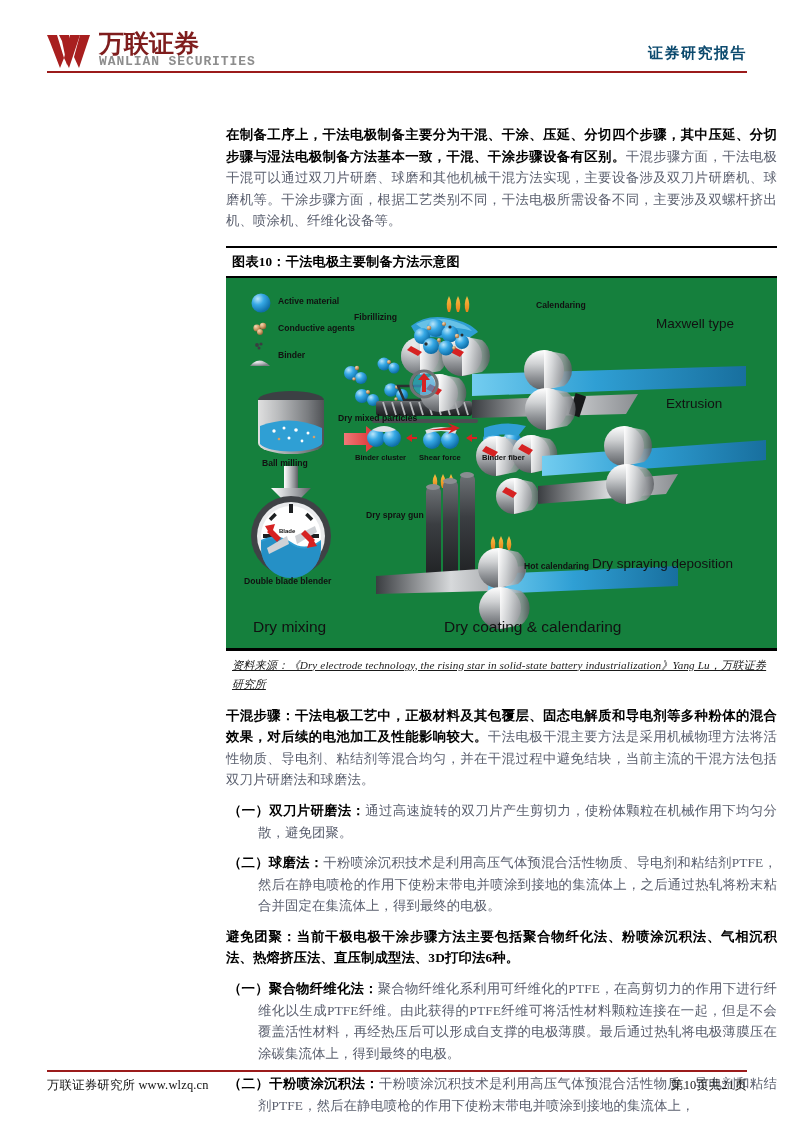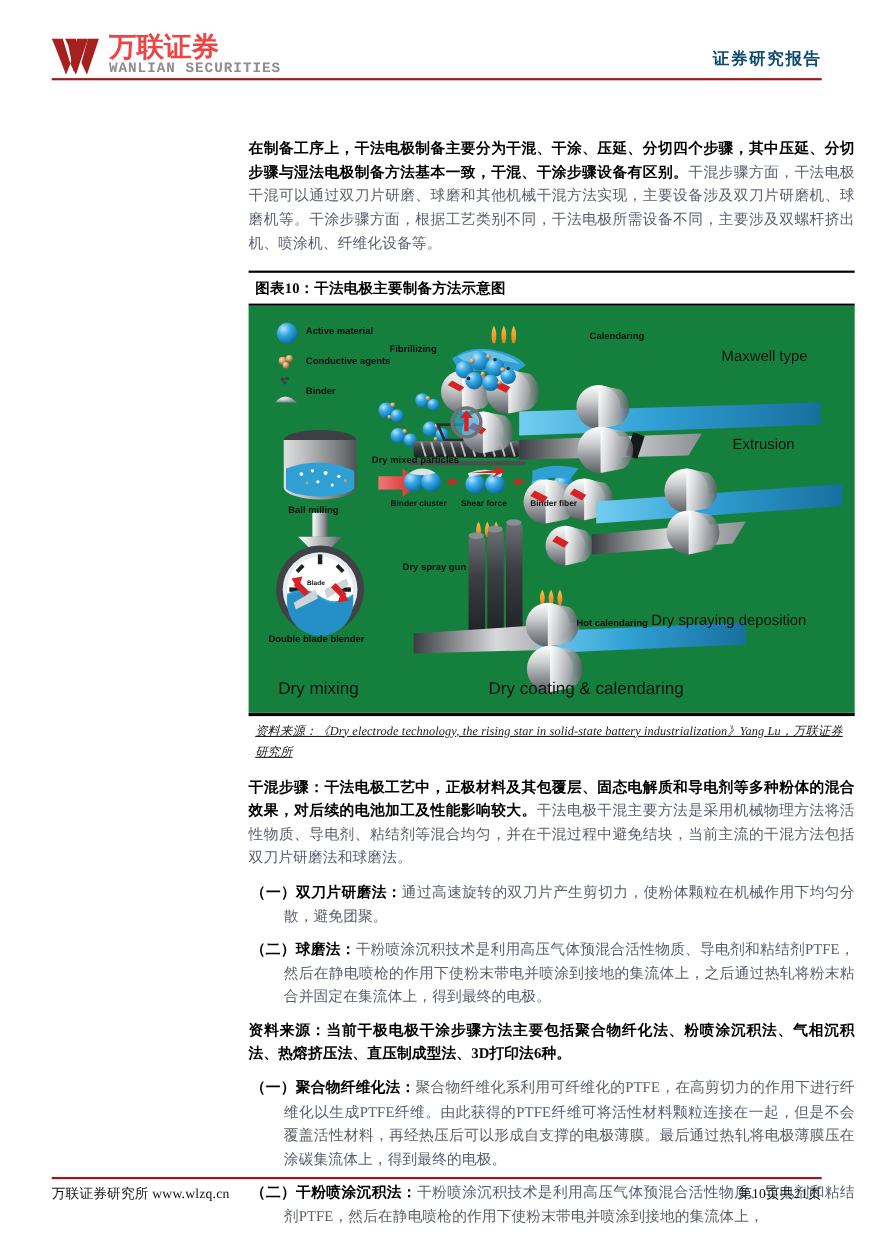--- a/index.html
+++ b/index.html
@@ -44,21 +44,21 @@
     flex-direction: column;
     justify-content: flex-end;
     padding-bottom: 1px;
   }
   .logo-cn {
     font-family: "Liberation Sans", sans-serif;
     font-weight: 700;
     font-size: 25px;
     line-height: 25px;
     letter-spacing: 0px;
-    color: #ef4444;
+    color: #7f1d1d;
   }
   .logo-en {
     font-family: Liberation Mono, monospace;
     font-weight: 700;
     font-size: 13px;
     line-height: 10px;
     letter-spacing: 0.9px;
     color: #8d8d8d;
     margin-top: 1px;
   }
@@ -550,21 +550,21 @@
   <div class="para-gap"></div>
 
   <p class="item"><span class="b">（一）双刀片研磨法：</span><span class="grey">通过高速旋转的双刀片产生剪切力，使粉体颗粒在机械作用下均匀分散，避免团聚。</span></p>
 
   <div class="para-gap"></div>
 
   <p class="item"><span class="b">（二）球磨法：</span><span class="grey">干粉喷涂沉积技术是利用高压气体预混合活性物质、导电剂和粘结剂PTFE，然后在静电喷枪的作用下使粉末带电并喷涂到接地的集流体上，之后通过热轧将粉末粘合并固定在集流体上，得到最终的电极。</span></p>
 
   <div class="para-gap"></div>
 
-  <p class="para"><span class="b">资料来源：</span><span class="b">当前干极电极干涂步骤方法主要包括聚合物纤化法、粉喷涂沉积法、气相沉积法、热熔挤压法、直压制成型法、3D打印法6种。</span></p>
+  <p class="para"><span class="b">避免团聚：</span><span class="b">当前干极电极干涂步骤方法主要包括聚合物纤化法、粉喷涂沉积法、气相沉积法、热熔挤压法、直压制成型法、3D打印法6种。</span></p>
 
   <div class="para-gap"></div>
 
   <p class="item"><span class="b">（一）聚合物纤维化法：</span><span class="grey">聚合物纤维化系利用可纤维化的PTFE，在高剪切力的作用下进行纤维化以生成PTFE纤维。由此获得的PTFE纤维可将活性材料颗粒连接在一起，但是不会覆盖活性材料，再经热压后可以形成自支撑的电极薄膜。最后通过热轧将电极薄膜压在涂碳集流体上，得到最终的电极。</span></p>
 
   <div class="para-gap"></div>
 
   <p class="item"><span class="b">（二）干粉喷涂沉积法：</span><span class="grey">干粉喷涂沉积技术是利用高压气体预混合活性物质、导电剂和粘结剂PTFE，然后在静电喷枪的作用下使粉末带电并喷涂到接地的集流体上，</span></p>
 
 </div>

